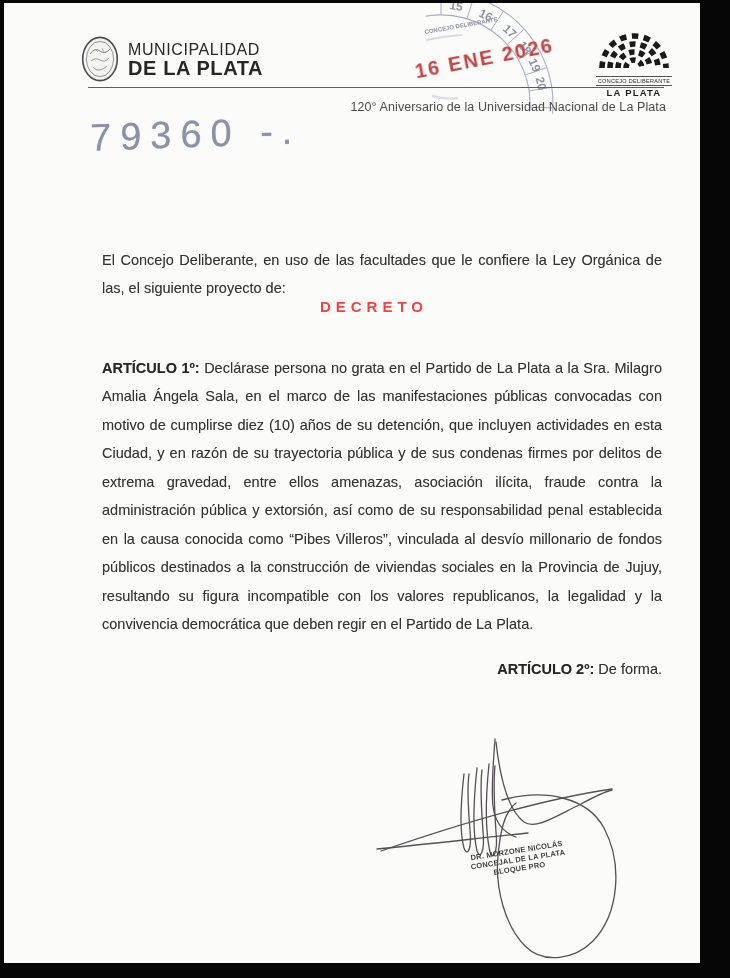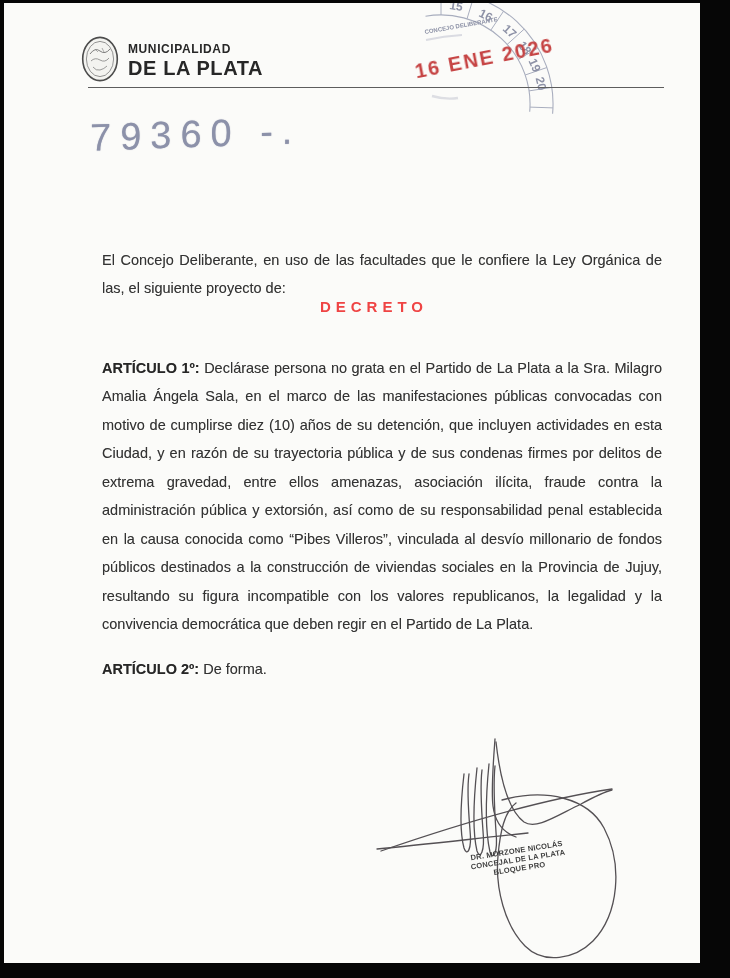--- a/index.html
+++ b/index.html
@@ -7,21 +7,21 @@
     width:730px;height:978px;background:#060606;position:relative;overflow:hidden;
     font-family:"Liberation Sans","DejaVu Sans",sans-serif;
   }
   .page{
     position:absolute;left:4px;top:3px;width:696px;height:960px;
     background:#fbfbf9;overflow:hidden;color:#2f2f2f;
   }
   
   .seal{position:absolute;left:77px;top:33px;width:38px;height:46px;}
   .org{position:absolute;left:124px;top:37px;line-height:19px;color:#272727;}
-  .org .l1{font-size:12px;font-weight:700;letter-spacing:.6px;}
+  .org .l1{font-size:16px;font-weight:400;letter-spacing:.6px;}
   .org .l2{font-size:20px;font-weight:700;letter-spacing:.6px;}
   .header-rule{position:absolute;left:84px;top:84px;width:576px;border-top:1.8px solid #5d5d5d;}
   .anniversary{position:absolute;left:258px;top:97px;width:404px;text-align:right;
     font-size:12.5px;color:#4a4a4a;letter-spacing:.1px;}
   
   .wheel{position:absolute;left:366px;top:-3px;width:200px;height:118px;opacity:.85;}
   .wheel text{font-weight:700;fill:#7b8099;}
   .red-stamp{
     position:absolute;left:410px;top:44px;transform:rotate(-11deg);
     font-size:20px;font-weight:700;letter-spacing:2px;color:#c64444;
@@ -39,21 +39,21 @@
     text-shadow:0 0 1px rgba(140,145,169,.7);white-space:pre;
   }
   
   .dateline{position:absolute;left:414px;top:192px;font-size:14.5px;color:#2d2d2d;white-space:pre;}
   .para{position:absolute;left:90px;width:560px;font-size:14.5px;line-height:28.5px;
     text-align:justify;color:#333;text-shadow:0 0 .4px rgba(50,50,50,.35);margin-left:8px;}
   .intro{top:228px;}
   .decree-title{position:absolute;left:90px;top:295px;width:560px;text-align:center;
     font-size:15px;font-weight:700;letter-spacing:5px;color:#ef4444;}
   .art1{top:336px;}
-  .art2{top:637px;text-align:left;}
+  .art2{top:637px;text-align:right;}
   .b{font-weight:700;color:#262626;}
   
   .sig-svg{position:absolute;left:372px;top:735px;width:332px;height:228px;}
   .sig-svg path{fill:none;stroke:#545054;stroke-width:1.3;stroke-linecap:round;}
   .sig-stamp{
     position:absolute;left:448px;top:843px;width:132px;transform:rotate(-9deg);
     text-align:center;font-size:7.5px;line-height:9px;font-weight:700;
     color:#3e3e3e;letter-spacing:.2px;
   }
 </style>
@@ -96,22 +96,35 @@
       <text transform="translate(161.1,66.9) rotate(65.5)">19</text>
       <text transform="translate(167.1,84.4) rotate(76.2)">20</text>
     </g>
     <text transform="translate(55,34) rotate(-10)" font-size="6" fill="#a9adc0" font-weight="700">CONCEJO DELIBERANTE</text>
     <path d="M56 40 q18 -4 36 -5" fill="none" stroke="#b9bccb" stroke-width="2" opacity=".6"></path>
     <path d="M62 96 q14 4 26 2" fill="none" stroke="#b9bccb" stroke-width="2.4" opacity=".55"></path>
   </svg>
 
   <div class="red-stamp">16 ENE 2026</div>
 
+  <div class="concejo">
+    <svg viewBox="0 0 72 40" width="72" height="40">
+      <g fill="none" stroke="#1a1a1a" stroke-width="5.6">
+        <path d="M28 37 A8 8 0 0 1 44 37" stroke-dasharray="5 4"></path>
+        <path d="M20 37 A16 16 0 0 1 52 37" stroke-dasharray="5.5 4.5"></path>
+        <path d="M12 37 A24 24 0 0 1 60 37" stroke-dasharray="6 5"></path>
+        <path d="M4 37 A32 32 0 0 1 68 37" stroke-dasharray="6.5 5.5"></path>
+      </g>
+    </svg>
+    <div class="cd-name">CONCEJO DELIBERANTE</div>
+    <div class="cd-city">LA PLATA</div>
+  </div>
 
   <div class="header-rule"></div>
+  <div class="anniversary">120° Aniversario de la Universidad Nacional de La Plata</div>
 
   <div class="file-number">79360 -.</div>
 
 
   <p class="para intro">El Concejo Deliberante, en uso de las facultades que le confiere la Ley Orgánica de las, el siguiente proyecto de:</p>
 
   <div class="decree-title">DECRETO</div>
 
   <p class="para art1"><span class="b">ARTÍCULO 1º:</span><span> Declárase persona no grata en el Partido de La Plata a la Sra. Milagro Amalia Ángela Sala, en el marco de las manifestaciones públicas convocadas con motivo de cumplirse diez (10) años de su detención, que incluyen actividades en esta Ciudad, y en razón de su trayectoria pública y de sus condenas firmes por delitos de extrema gravedad, entre ellos amenazas, asociación ilícita, fraude contra la administración pública y extorsión, así como de su responsabilidad penal establecida en la causa conocida como “Pibes Villeros”, vinculada al desvío millonario de fondos públicos destinados a la construcción de viviendas sociales en la Provincia de Jujuy, resultando su figura incompatible con los valores republicanos, la legalidad y la convivencia democrática que deben regir en el Partido de La Plata.</span></p>
 

